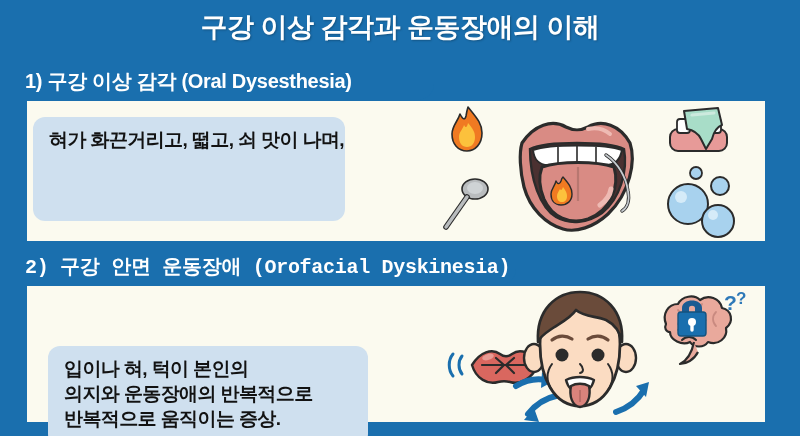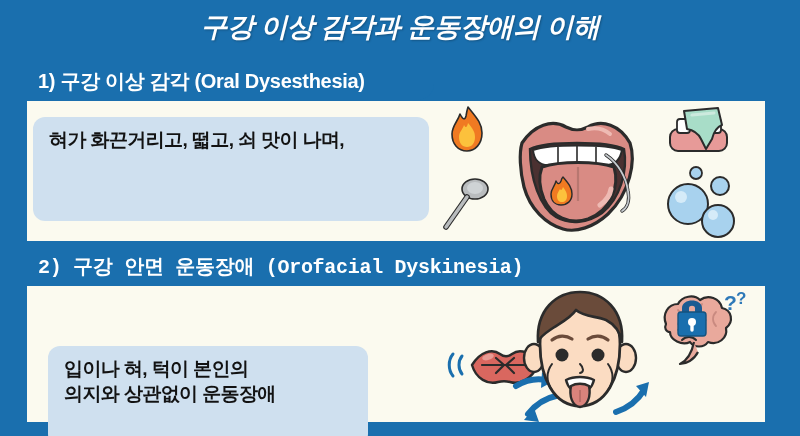--- a/index.html
+++ b/index.html
@@ -7,51 +7,51 @@
     width:800px;height:436px;
     background:#1a6fae;
     font-family:"Liberation Sans","DejaVu Sans",sans-serif;
     overflow:hidden;position:relative;
   }
   #infographic{position:relative;width:800px;height:436px;background:#1a6fae;}
 
   
   .title-bar{
     position:absolute;left:0;top:0;width:800px;height:54px;
-    display:flex;align-items:center;justify-content:center;font-style:italic;
+    display:flex;align-items:center;justify-content:center;
   }
   .title-text{
     color:#ffffff;font-size:27px;font-weight:bold;letter-spacing:-0.5px;
     text-shadow:1px 1px 2px rgba(0,0,0,.25);white-space:nowrap;
   }
 
   
   .tab{
     position:absolute;height:38px;background:#1a6fae;
     border-radius:0 0 16px 0;display:flex;align-items:center;
-    padding-left:38px;padding-right:22px;box-sizing:border-box;z-index:5;
+    padding-left:25px;padding-right:22px;box-sizing:border-box;z-index:5;
   }
   .tab-label{color:#fff;font-size:20px;font-weight:bold;white-space:nowrap;letter-spacing:-0.3px;}
   #tab1{left:0;top:62px;width:434px;}
   #tab2{left:0;top:247px;width:516px;font-family:Liberation Mono, monospace;}
 
   
   .panel{
     position:absolute;left:27px;width:738px;
     background:#fbfaef;box-sizing:border-box;
   }
   #panel1{top:101px;height:140px;}
   #panel2{top:286px;height:136px;}
 
   
   .textbox{
     position:absolute;background:#cfe0ef;border-radius:12px;
     padding:10px 16px 12px 16px;box-sizing:border-box;
   }
-  #textbox1{left:33px;top:117px;width:396px;height:104px;}
+  #textbox1{left:33px;top:117px;width:312px;height:104px;}
   #textbox2{left:48px;top:302px;width:320px;height:100px;margin-top:44px;}
   .body-line{
     color:#121212;font-size:19px;font-weight:bold;line-height:1.32;
     white-space:nowrap;letter-spacing:-0.6px;
   }
 
   
   .illus{position:absolute;}
   #illus1{left:430px;top:101px;width:335px;height:140px;}
   #illus2{left:430px;top:286px;width:335px;height:136px;}
@@ -139,21 +139,22 @@
   </div>
 
   <div class="tab" id="tab2">
     <span class="tab-label">2) 구강 안면 운동장애 (Orofacial Dyskinesia)</span>
   </div>
 
   <div class="panel" id="panel2"></div>
 
   <div class="textbox" id="textbox2">
     <div class="body-line">입이나 혀, 턱이 본인의</div>
-    <div class="body-line">의지와 상관없이 운동장애</div>
+    <div class="body-line">의지와 운동장애의 반복적으로</div>
+    <div class="body-line">반복적으로 움직이는 증상.</div>
   </div>
 
   <div class="illus" id="illus2">
     <svg width="335" height="136" viewBox="0 0 335 136" xmlns="http://www.w3.org/2000/svg">
 
       <g>
         <path d="M23 68 C18 74 18 84 23 90" stroke="#1a6fae" stroke-width="3" fill="none" stroke-linecap="round"></path>
         <path d="M32 70 C28 75 28 83 32 88" stroke="#1a6fae" stroke-width="3" fill="none" stroke-linecap="round"></path>
       </g>
 

